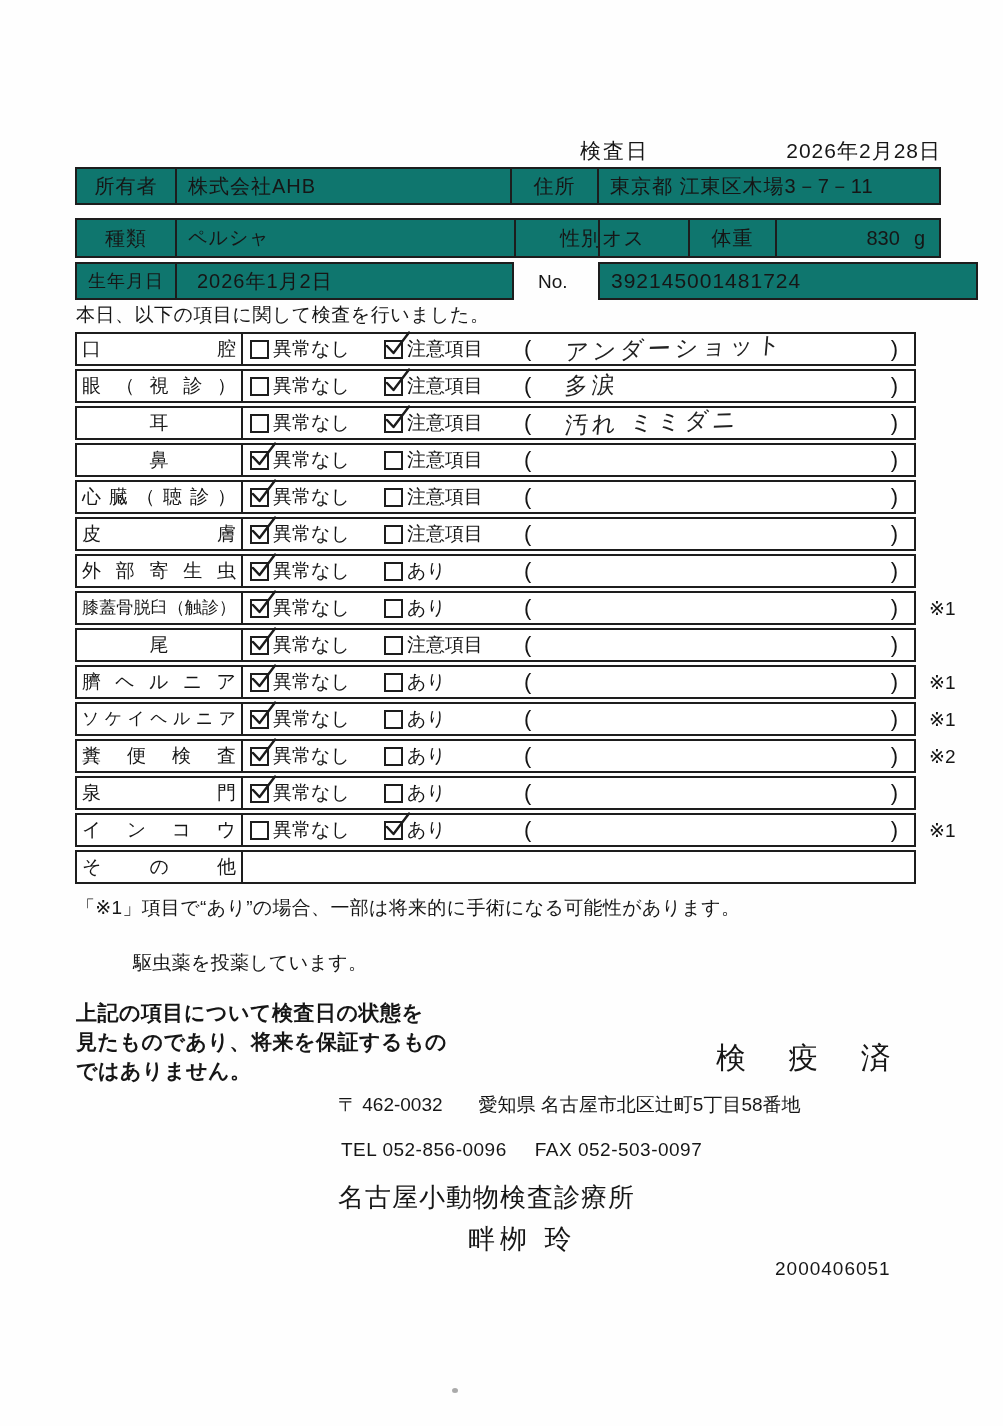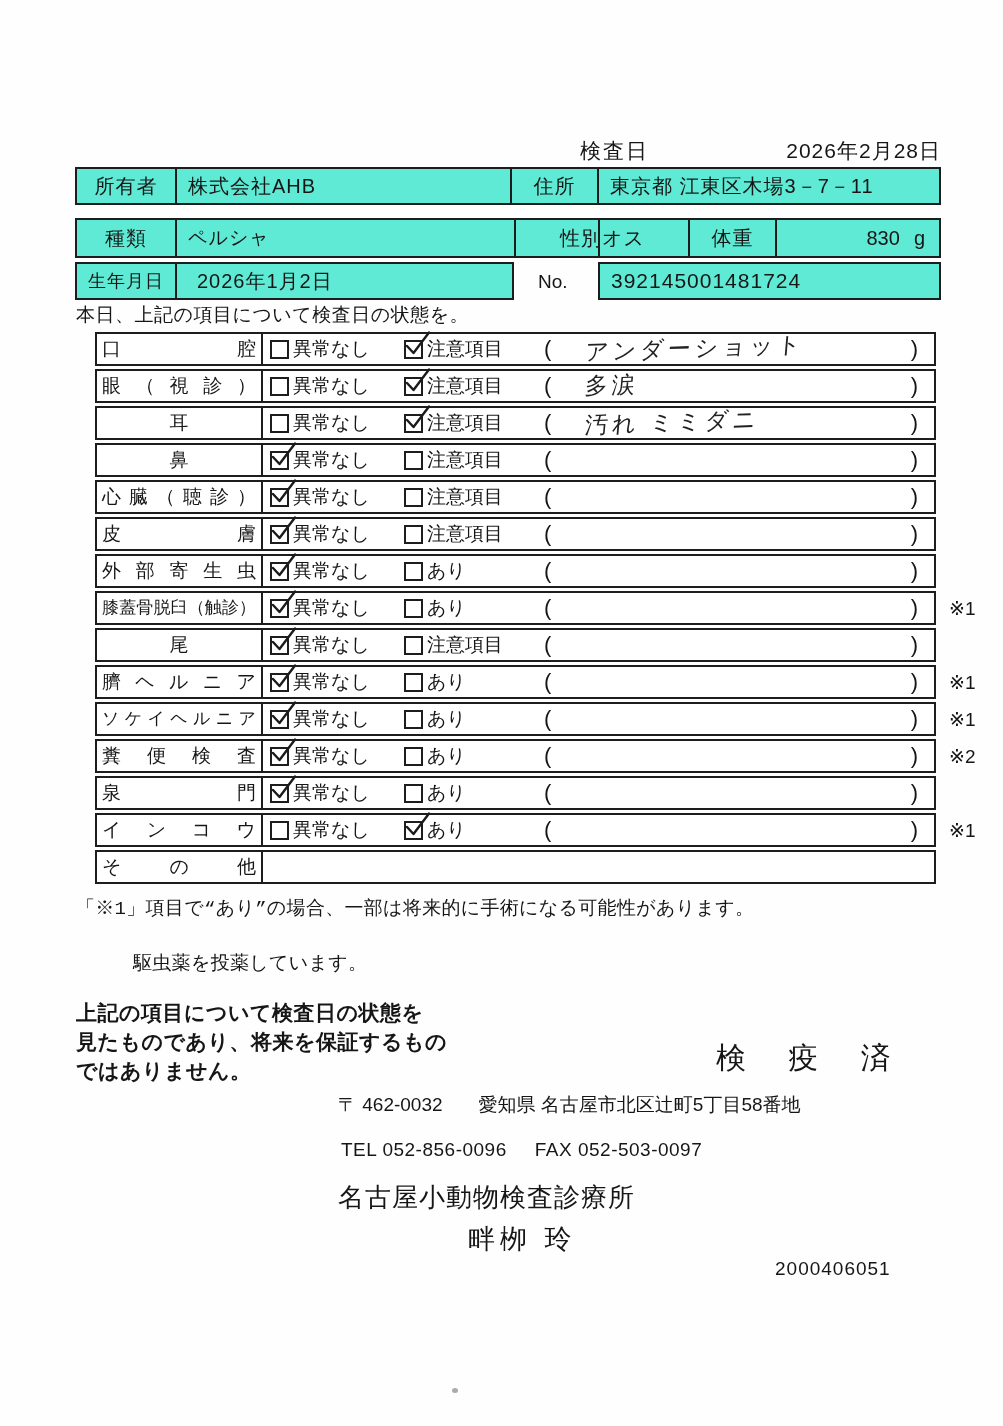--- a/index.html
+++ b/index.html
@@ -18,41 +18,41 @@
     top:80px;left:0;width:100%;
     text-align:center;
     font-size:33px;font-weight:700;letter-spacing:2px;
   }
   .exam-date-label{top:137px;left:580px;font-size:21px;letter-spacing:2px;}
   .exam-date-value{top:137px;right:62px;font-size:21px;letter-spacing:1px;}
 
   
   .box-table{
     position:absolute;display:flex;
-    border:2px solid #1d1d1d;background:#5eead4;
+    border:2px solid #1d1d1d;background:#0f766e;
     box-sizing:border-box;
   }
   .bt-cell{
     display:flex;align-items:center;
     border-right:2px solid #1d1d1d;
     box-sizing:border-box;
     font-size:20px;
     overflow:hidden;white-space:nowrap;
   }
   .bt-cell:last-child{border-right:none;}
   .bt-cell.lab{justify-content:center;letter-spacing:1px;}
   .bt-cell.val{padding-left:11px;letter-spacing:1px;}
   .bt-cell.num{justify-content:flex-end;padding-right:14px;}
   .no-float-label{font-size:19px;}
 
   
   .intro-line{top:302px;left:76px;font-size:19px;letter-spacing:0.5px;}
 
   
-  .inspection{top:332px;left:75px;width:841px;margin-left:20px;}
+  .inspection{top:332px;left:75px;width:841px;}
   .insp-row{
     display:flex;
     height:34px;
     border:2px solid #1d1d1d;
     margin-bottom:3px;
     box-sizing:border-box;
     background:#fff;
     position:relative;
   }
   .insp-label{
@@ -143,25 +143,25 @@
     </div>
   </div>
 
   <div class="box-table" style="left:75px;top:262px;width:439px;height:38px;">
     <div class="bt-cell lab" style="width:100px;font-size:18px;">生年月日</div>
     <div class="bt-cell val" style="flex:1;padding-left:20px;">2026年1月2日</div>
   </div>
 
   <div class="abs no-float-label" style="left:538px;top:271px;">No.</div>
 
-  <div class="box-table" style="left:598px;top:262px;width:343px;height:38px;">
+  <div class="box-table" style="left:598px;top:262px;width:380px;height:38px;">
     <div class="bt-cell val" style="flex:1;font-size:21px;letter-spacing:1px;">392145001481724</div>
   </div>
 
-  <div class="abs intro-line">本日、上記の項目について検査日の状態を。</div>
+  <div class="abs intro-line">本日、以下の項目に関して検査を行いました。</div>
 
   <div class="abs inspection">
       <div class="insp-row">
         <div class="insp-label justify">口腔</div>
         <div class="insp-content">
           <span class="opt" style="left: 7px;">
             <span class="cbox"></span>
             <span>異常なし</span>
           </span>
           <span class="opt" style="left: 141px;">
@@ -430,21 +430,21 @@
           <span class="paren" style="right: 16px;">)</span>
         </div>
         <span class="row-mark">※1</span>
       </div>
       <div class="insp-row">
         <div class="insp-label justify">その他</div>
         <div class="insp-content"></div>
       </div>
     </div>
 
-  <div class="abs footnote" style="top:895px;font-family:Liberation Mono, monospace;">「※1」項目で“あり”の場合、一部は将来的に手術になる可能性があります。</div>
+  <div class="abs footnote" style="top:895px;">「※1」項目で“あり”の場合、一部は将来的に手術になる可能性があります。</div>
   <div class="abs footnote" style="top:950px;left:133px;">駆虫薬を投薬しています。</div>
 
   <div class="abs disclaimer">
     <div>上記の項目について検査日の状態を</div>
     <div>見たものであり、将来を保証するもの</div>
     <div>ではありません。</div>
   </div>
 
   <div class="abs stamp">検 疫 済</div>
 

